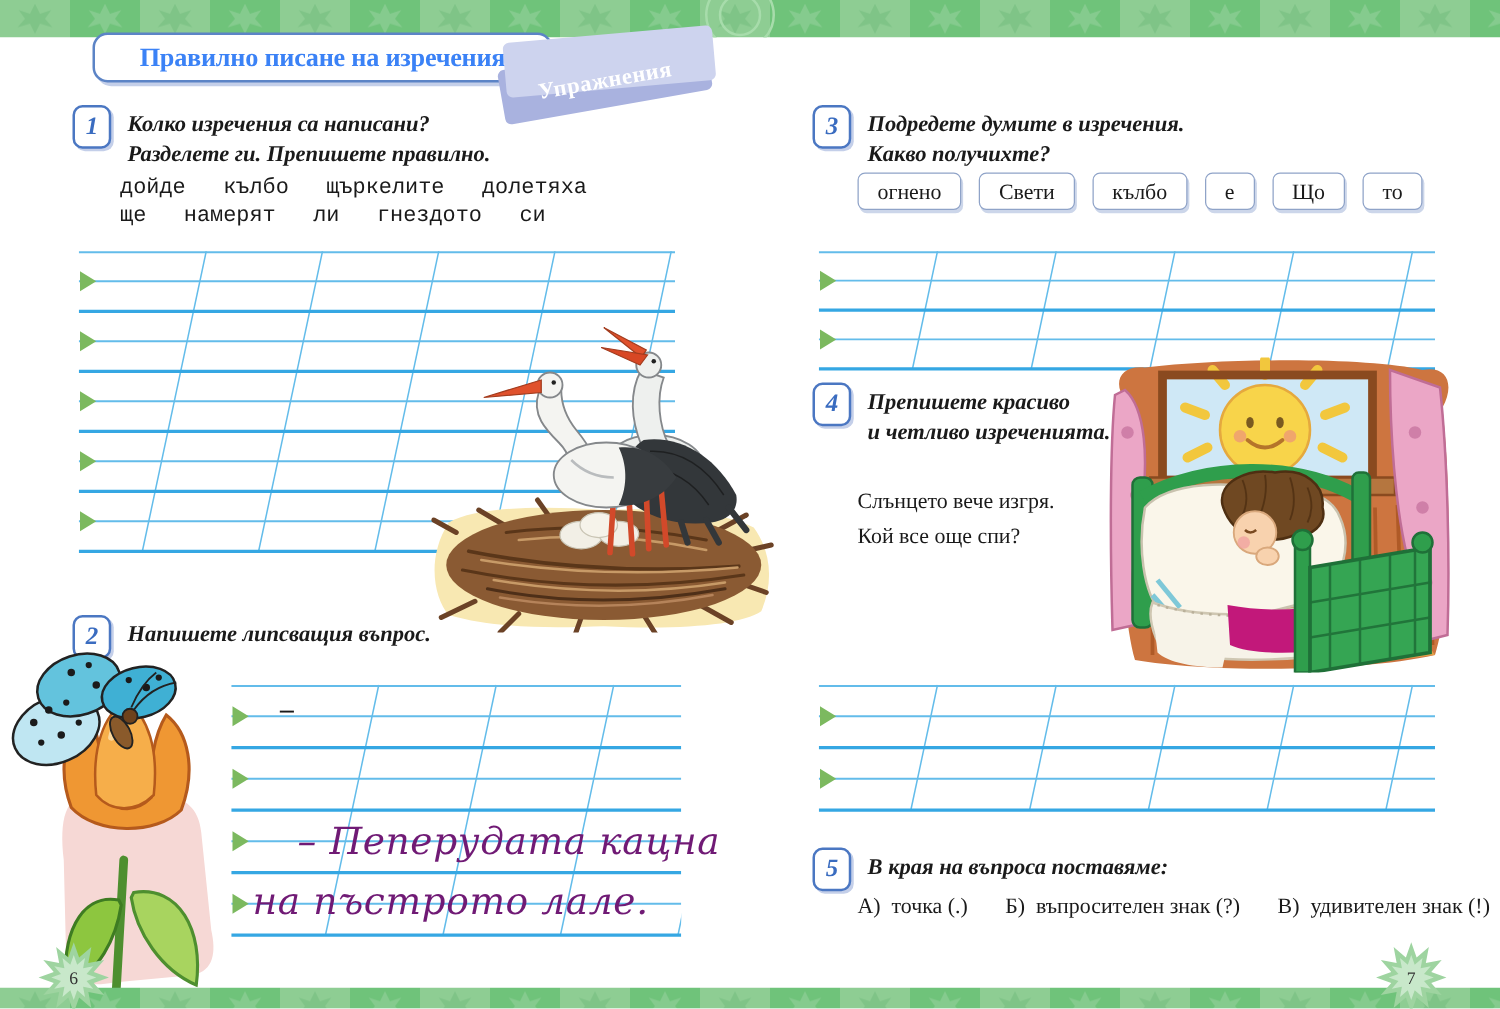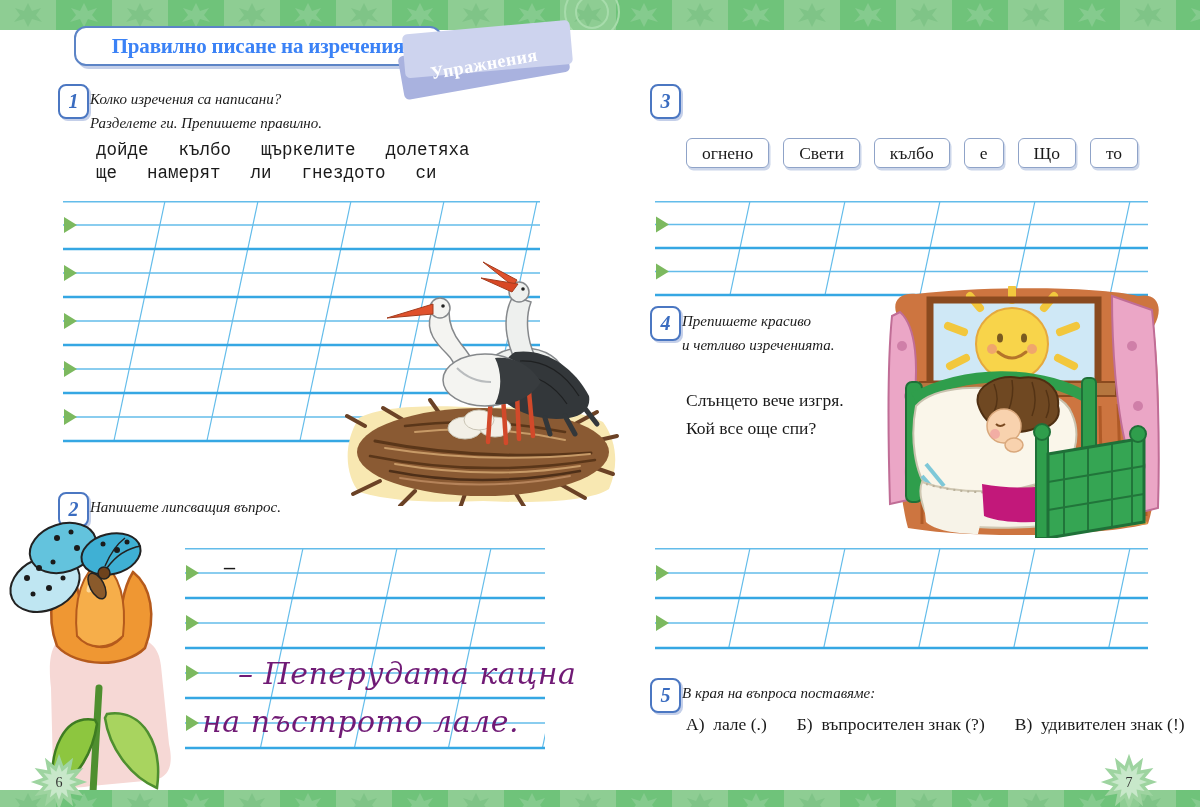--- a/index.html
+++ b/index.html
@@ -18,21 +18,21 @@
     font-size:18px;font-weight:bold;color:#fff;letter-spacing:.5px;z-index:1;}
   .banner::before{content:"";position:absolute;left:6px;top:-14px;width:168px;height:44px;
     background:#cdd3ee;border-radius:5px;transform:rotate(5deg);z-index:-1;}
 
   
   .ex{display:flex;align-items:flex-start;}
   .badge{flex:0 0 auto;width:27px;height:31px;border:2px solid #4b77c2;border-radius:8px;
     box-shadow:2px 2px 0 #c4cfe9;background:#fff;color:#3a6cc0;
     display:flex;align-items:center;justify-content:center;
     font-size:20px;font-style:italic;font-weight:bold;}
-  .instr{margin-left:1px;font-style:italic;font-size:15px;line-height:24px;padding-top:3px;}
+  .instr{margin-left:13px;font-style:italic;font-size:18px;line-height:24px;padding-top:3px;font-weight:bold;}
 
   .words{font-size:17.5px;line-height:23px;font-family:Liberation Mono, monospace;}
   .words .wrow{display:flex;gap:30px;}
 
   .cards{display:flex;gap:14px;}
   .card{height:26px;padding:1px 15px;background:#fff;border:1.4px solid #8fa3c8;border-radius:6px;
     box-shadow:1.5px 2.5px 0 #ccd6ea;display:flex;align-items:center;justify-content:center;
     font-size:17.5px;}
 
   .sentence{font-size:17.5px;line-height:28px;}
@@ -247,20 +247,24 @@
           <circle cx="122" cy="24" r="2.5"></circle>
       </g>
       <ellipse cx="92" cy="68" rx="7" ry="14" transform="rotate(-28 92 68)" fill="#8a5a2b" stroke="#222" stroke-width="1.5"></ellipse>
       <circle cx="99" cy="55" r="6" fill="#6e421c" stroke="#222" stroke-width="1.5"></circle>
       <path d="M102,50 C112,36 124,30 136,28 M100,48 C106,34 112,26 120,20" stroke="#222" stroke-width="1.5" fill="none"></path>
     </g>
   </svg>
 
   <div class="abs ex" style="left:650px;top:84px">
     <div class="badge">3</div>
+    <div class="instr">
+      <div>Подредете думите в изречения.</div>
+      <div>Какво получихте?</div>
+    </div>
   </div>
 
   <div class="abs cards" style="left:686px;top:138px">
     <div class="card">огнено</div>
     <div class="card">Свети</div>
     <div class="card">кълбо</div>
     <div class="card">е</div>
     <div class="card">Що</div>
     <div class="card">то</div>
   </div>
@@ -388,21 +392,21 @@
     </div>
 
   <div class="abs ex" style="left:650px;top:678px">
     <div class="badge">5</div>
     <div class="instr">
       <div>В края на въпроса поставяме:</div>
     </div>
   </div>
 
   <div class="abs options" style="left:686px;top:714px">
-    <span>А)  лале (.)</span>
+    <span>А)  точка (.)</span>
     <span>Б)  въпросителен знак (?)</span>
     <span>В)  удивителен знак (!)</span>
   </div>
 
   <svg class="abs" style="left:0;top:790px;z-index:3" width="1200" height="17">
     <defs>
       <pattern id="pgBot" width="112" height="30" patternUnits="userSpaceOnUse">
         <rect width="56" height="30" fill="#8ecd93"></rect>
           <rect x="56" width="56" height="30" fill="#6fc37a"></rect>
         <path d="M28,3 L32,11 L41,8 L36,15 L42,22 L32,19 L28,27 L24,19 L14,22 L20,15 L15,8 L24,11 Z" fill="#7fc487"></path>

